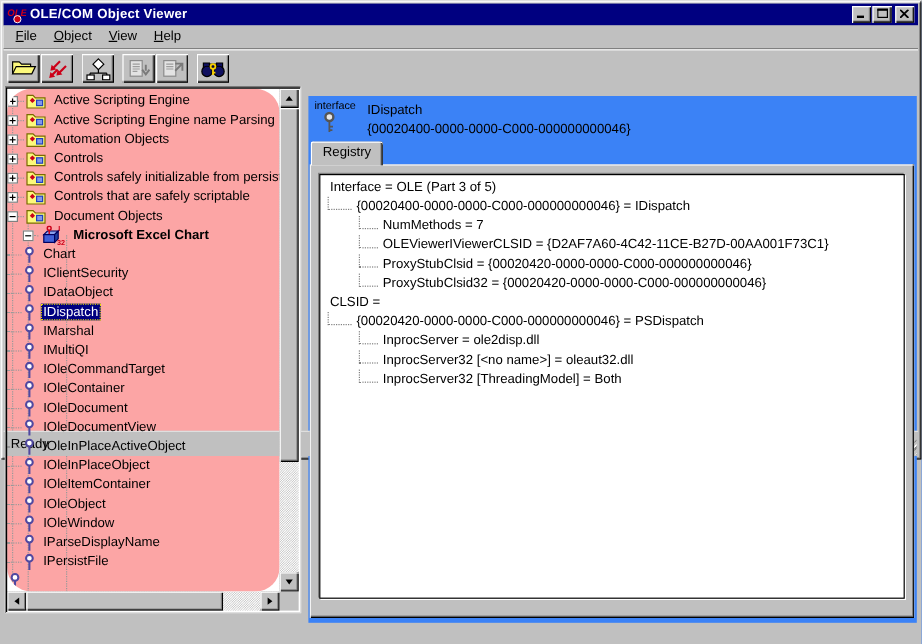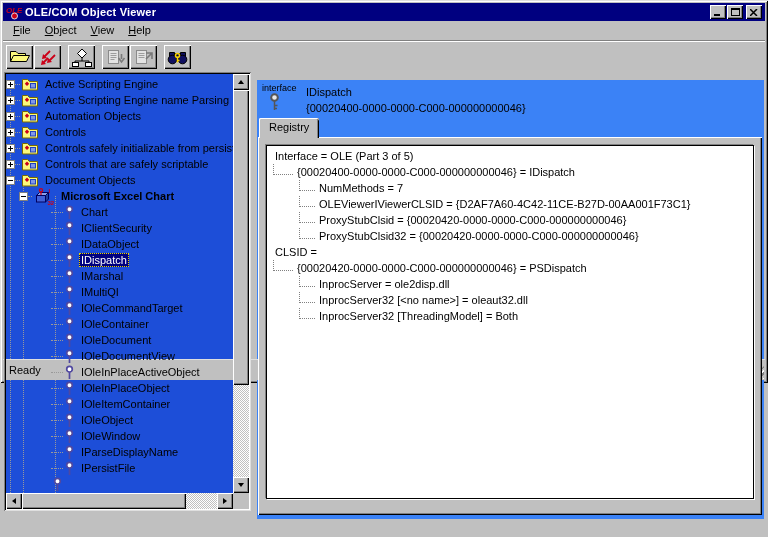--- a/index.html
+++ b/index.html
@@ -35,25 +35,25 @@
   .tb-btn { width:27px; height:24px; display:flex; align-items:center; justify-content:center;
     background:#c0c0c0; box-shadow: inset 1px 1px 0 #fff, inset -1px -1px 0 #000, inset -2px -2px 0 #808080; margin-right:1px; }
   .tb-btn.gap { margin-left:6px; }
   .tb-btn.disabled svg { filter:grayscale(100%) opacity(.55); }
 
   
   .left-pane { position:absolute; left:4px; top:72px; width:247px; height:439px; background:#fff; }
   .left-pane .pane-border { position:absolute; inset:0;
     box-shadow: inset 1px 1px 0 #808080, inset -1px -1px 0 #dfdfdf, inset 2px 2px 0 #000, inset -2px -2px 0 #fff;
     pointer-events:none; z-index:5; }
-  .tree { position:absolute; left:2px; top:2px; right:18px; bottom:18px; overflow:hidden; padding-top:2px; background:#1d4ed8; }
+  .tree { position:absolute; left:2px; top:2px; right:18px; bottom:18px; overflow:hidden; padding-top:2px; background:#fca5a5;border-radius:20px; }
   .tree-row { height:16px; display:flex; align-items:center; white-space:nowrap; position:relative; z-index:1; }
   .tree-row.lvl-category { padding-left:0; }
   .tree-row.lvl-coclass  { padding-left:13px; }
-  .tree-row.lvl-interface{ padding-left:45px; }
+  .tree-row.lvl-interface{ }
   .expander { width:9px; height:9px; background:#fff; border:1px solid #808080; position:relative; flex:0 0 auto; }
   .expander::before { content:''; position:absolute; left:1px; right:1px; top:3px; height:1px; background:#000; }
   .expander.plus::after { content:''; position:absolute; top:1px; bottom:1px; left:3px; width:1px; background:#000; }
   .hstub { flex:0 0 auto; border-top:1px dotted #999; height:0; }
   .hstub.cat { width:5px; } .hstub.cls { width:4px; } .hstub.itf { width:12px; }
   .tree-icon { flex:0 0 auto; display:flex; align-items:center; margin:0 4px 0 1px; }
   .tree-label { padding:1px 2px; }
   .tree-label.bold { font-weight:bold; }
   .tree-label.selected { background:#000080; color:#fff; outline:1px dotted #e8d800; outline-offset:-1px; }
   .vline { position:absolute; border-left:1px dotted #999; width:0; z-index:0; }

